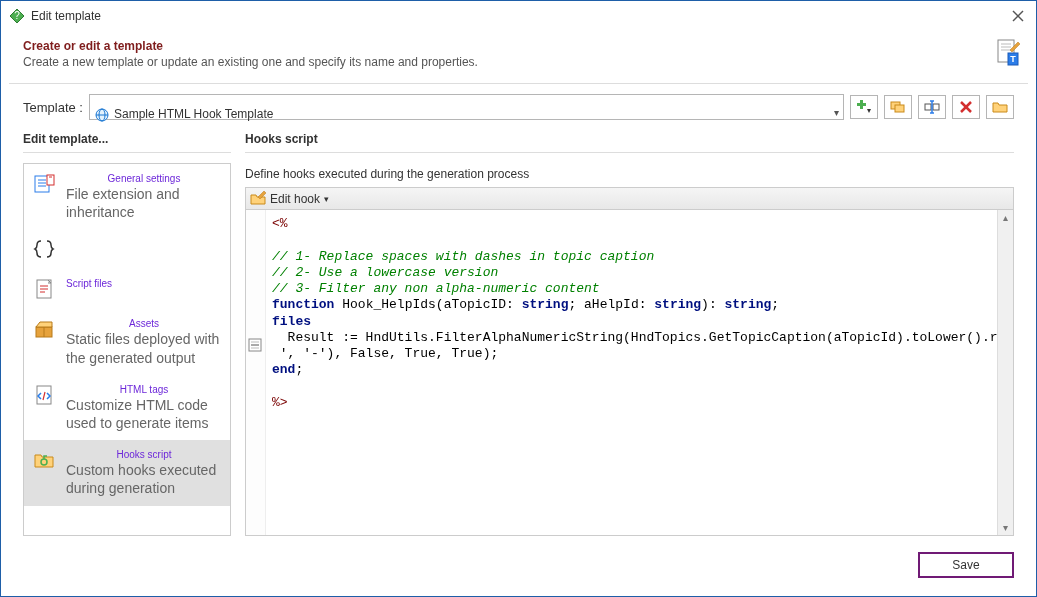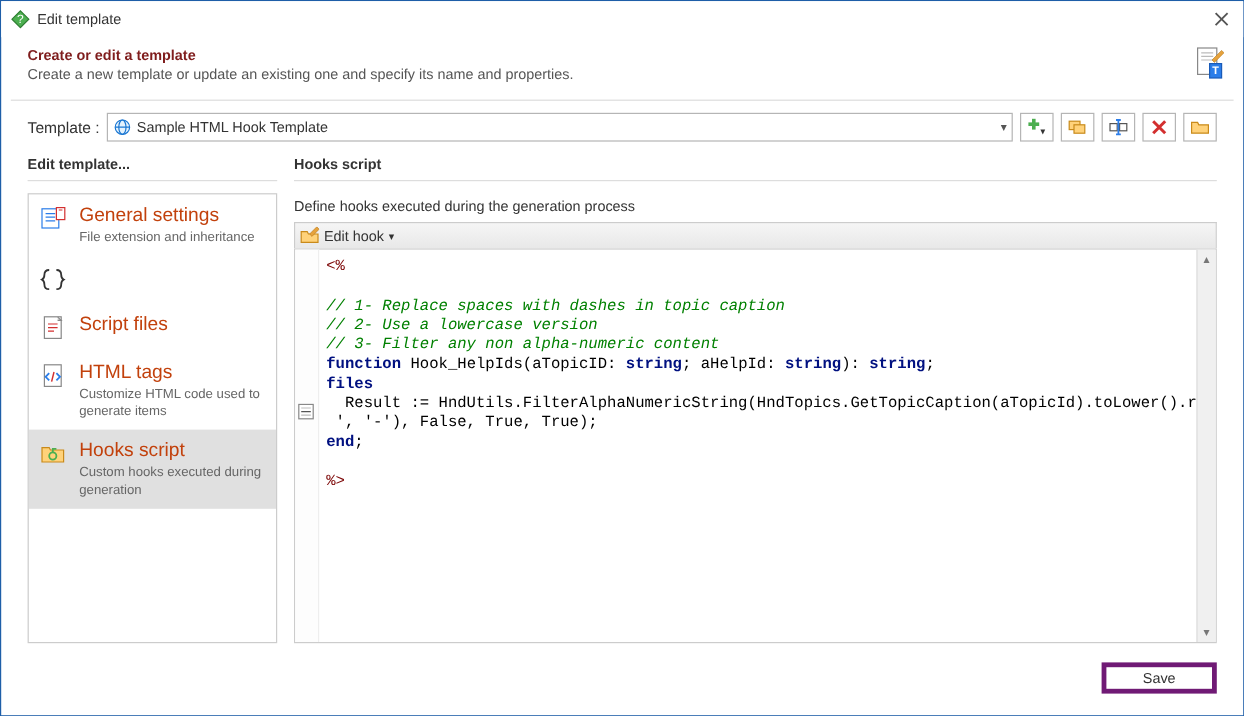--- a/index.html
+++ b/index.html
@@ -79,22 +79,21 @@
   .template-row label {
     font-size: 13px;
     color: #333;
   }
   .dropdown {
     flex: 1;
     height: 24px;
     border: 1px solid #b5b5b5;
     background: #fff;
     display: flex;
-    align-items: center;
-    padding: 0 4px;
+    padding: 12px 4px;
     gap: 4px;
   }
   .dropdown .dd-icon {
     width: 16px; height: 16px;
     display: inline-flex;
   }
   .dropdown .dd-text { flex: 1; font-size: 12px; }
   .dropdown .dd-arrow { color: #555; font-size: 10px; }
   .tool-btn {
     width: 28px; height: 24px;
@@ -137,22 +136,22 @@
     border-bottom: 0;
     cursor: pointer;
   }
   .nav-item.selected { background: #e0e0e0; }
   .nav-item .nav-icon {
     width: 24px; height: 24px;
     flex-shrink: 0;
     display: flex; align-items: center; justify-content: center;
   }
   .nav-item .nav-text { display: flex; flex-direction: column; line-height: 1.3; }
-  .nav-item .nav-title { font-size: 16px; color: #c2410c; }
-  .nav-item .nav-desc { font-size: 11px; color: #666; }
+  .nav-item .nav-title { font-size: 10px; color: #6d28d9; text-align: center; }
+  .nav-item .nav-desc { font-size: 14px; color: #666; }
   .main {
     flex: 1;
     display: flex;
     flex-direction: column;
     min-width: 0;
   }
   .main .desc {
     font-size: 12px;
     color: #333;
     padding: 4px 0 6px 0;
@@ -218,21 +217,21 @@
   .scrollbar-v .arrow { font-size: 10px; color: #777; }
   .footer {
     display: flex;
     justify-content: flex-end;
     gap: 10px;
     padding: 12px 22px 18px 22px;
   }
   .btn {
     min-width: 96px;
     height: 26px;
-    border: 4px solid #701a75;
+    border: 2px solid #701a75;
     background: #fff;
     display: flex; align-items: center; justify-content: center;
     font-size: 12px;
     cursor: pointer;
   }
 </style>
 </head>
 <body>
 
 <div class="window">
@@ -361,20 +360,33 @@
                 <line x1="8" y1="9" x2="16" y2="9" stroke="#d32f2f"></line>
                 <line x1="8" y1="12" x2="16" y2="12" stroke="#d32f2f"></line>
                 <line x1="8" y1="15" x2="13" y2="15" stroke="#d32f2f"></line>
               </svg>
           </span>
           <span class="nav-text">
             <span class="nav-title">Script files</span>
           </span>
         </div>
 
+        <div class="nav-item">
+          <span class="nav-icon">
+            <svg viewBox="0 0 24 24">
+                <rect x="4" y="10" width="16" height="10" fill="#e6a23c" stroke="#b87a1a"></rect>
+                <polygon points="4,10 8,5 20,5 20,10" fill="#ffd27a" stroke="#b87a1a"></polygon>
+                <line x1="12" y1="10" x2="12" y2="20" stroke="#b87a1a"></line>
+              </svg>
+          </span>
+          <span class="nav-text">
+            <span class="nav-title">Assets</span>
+            <span class="nav-desc">Static files deployed with the generated output</span>
+          </span>
+        </div>
 
         <div class="nav-item">
           <span class="nav-icon">
             <svg viewBox="0 0 24 24">
                 <rect x="5" y="3" width="14" height="18" fill="#fff" stroke="#888"></rect>
                 <polyline points="9,10 6,13 9,16" fill="none" stroke="#2b7de9" stroke-width="1.5"></polyline>
                 <polyline points="15,10 18,13 15,16" fill="none" stroke="#2b7de9" stroke-width="1.5"></polyline>
                 <line x1="13" y1="9" x2="11" y2="17" stroke="#d32f2f" stroke-width="1.2"></line>
               </svg>
           </span>

